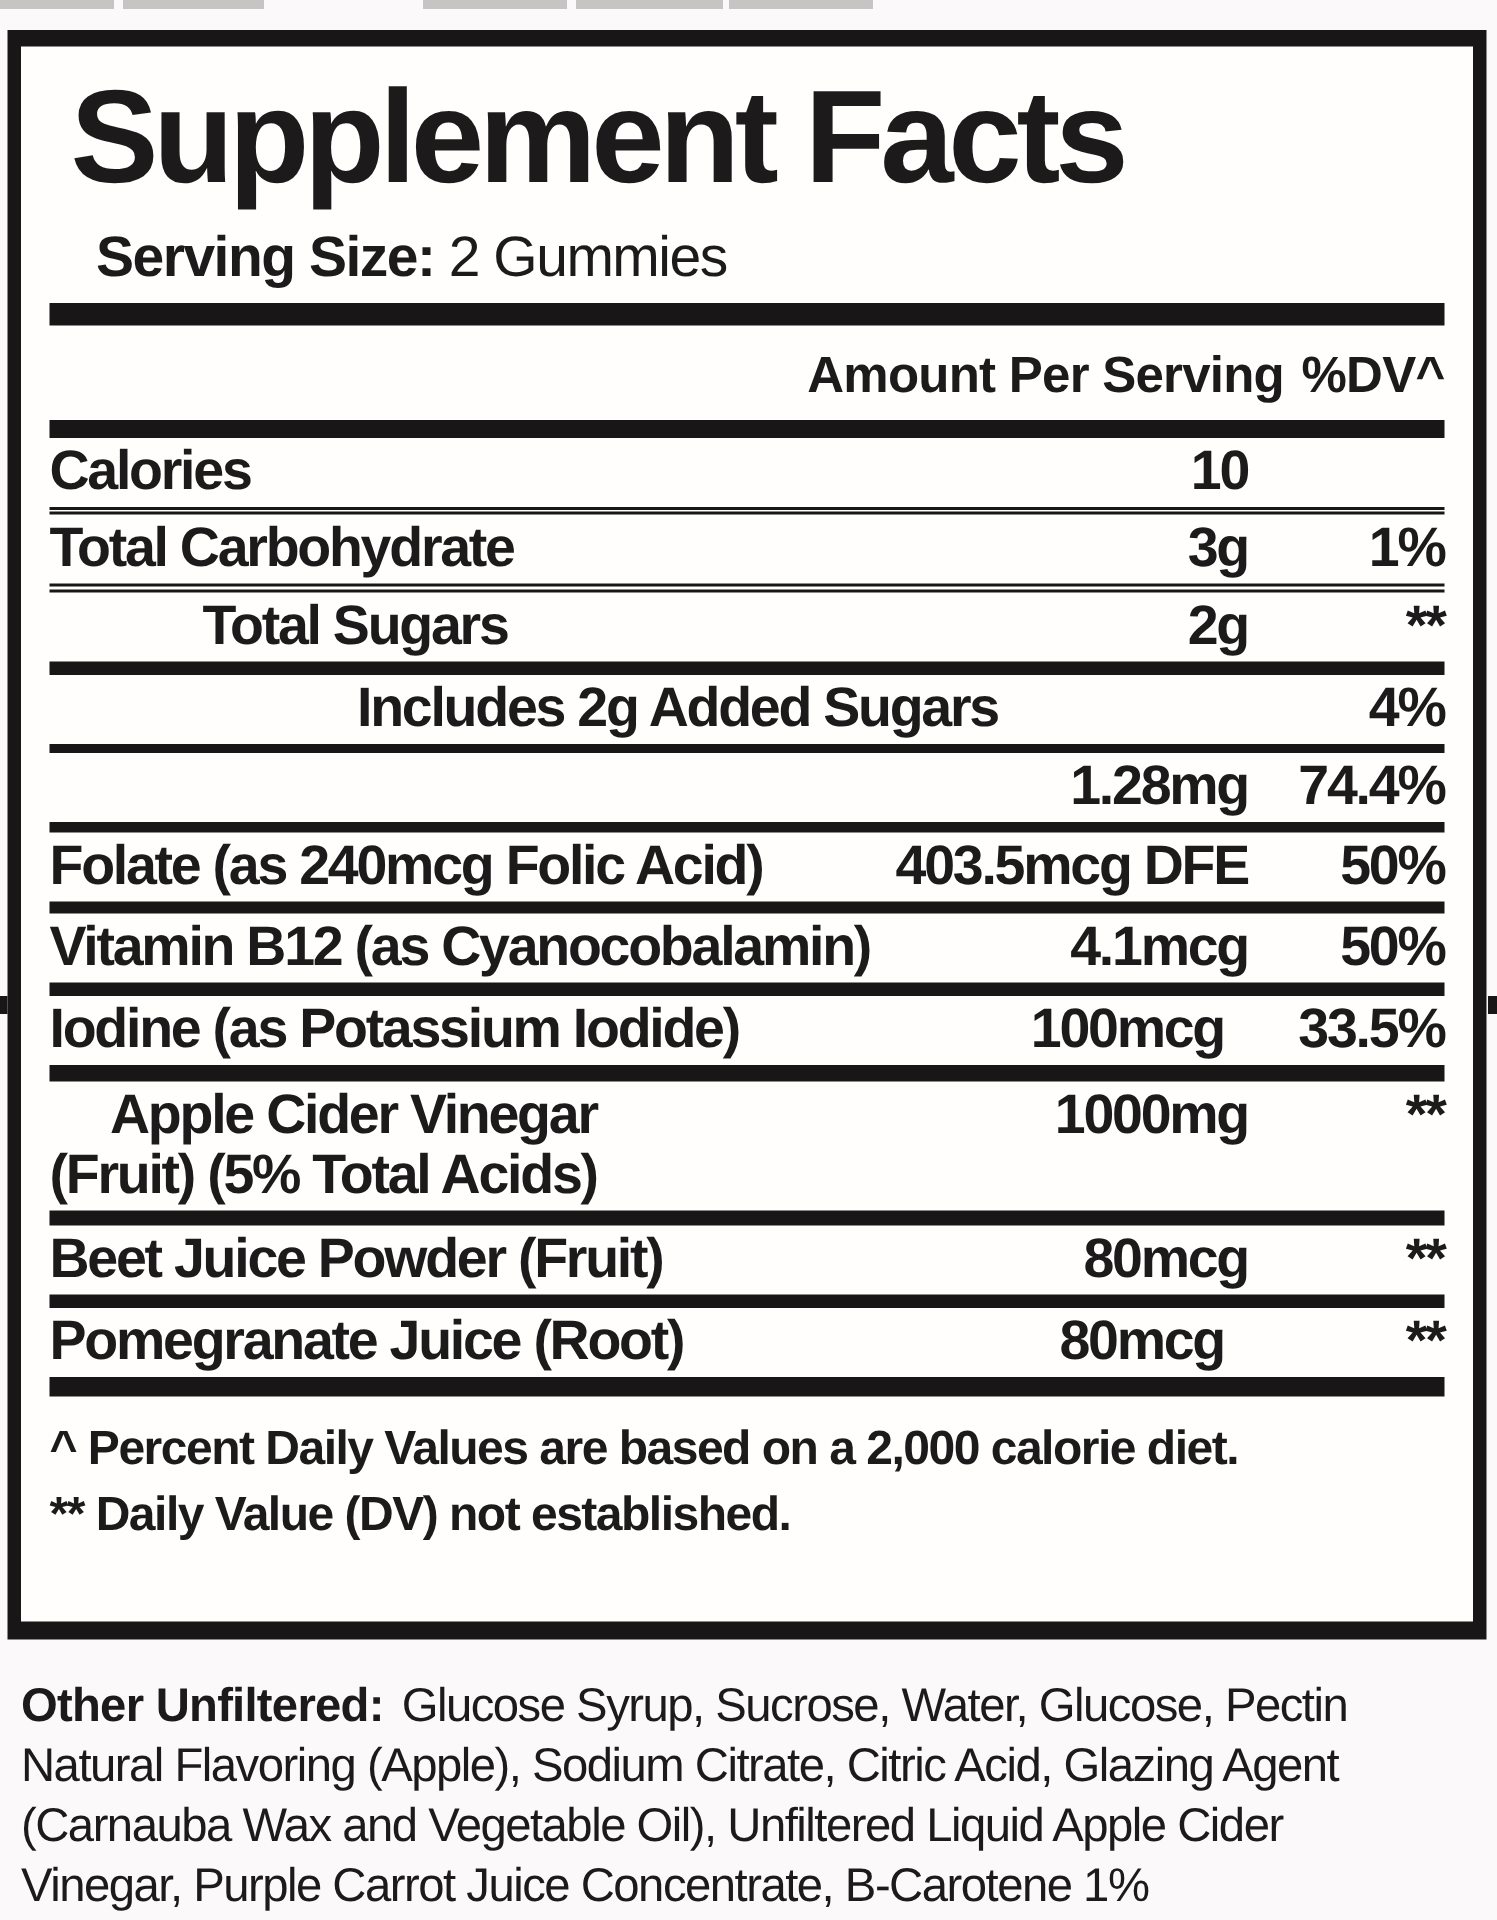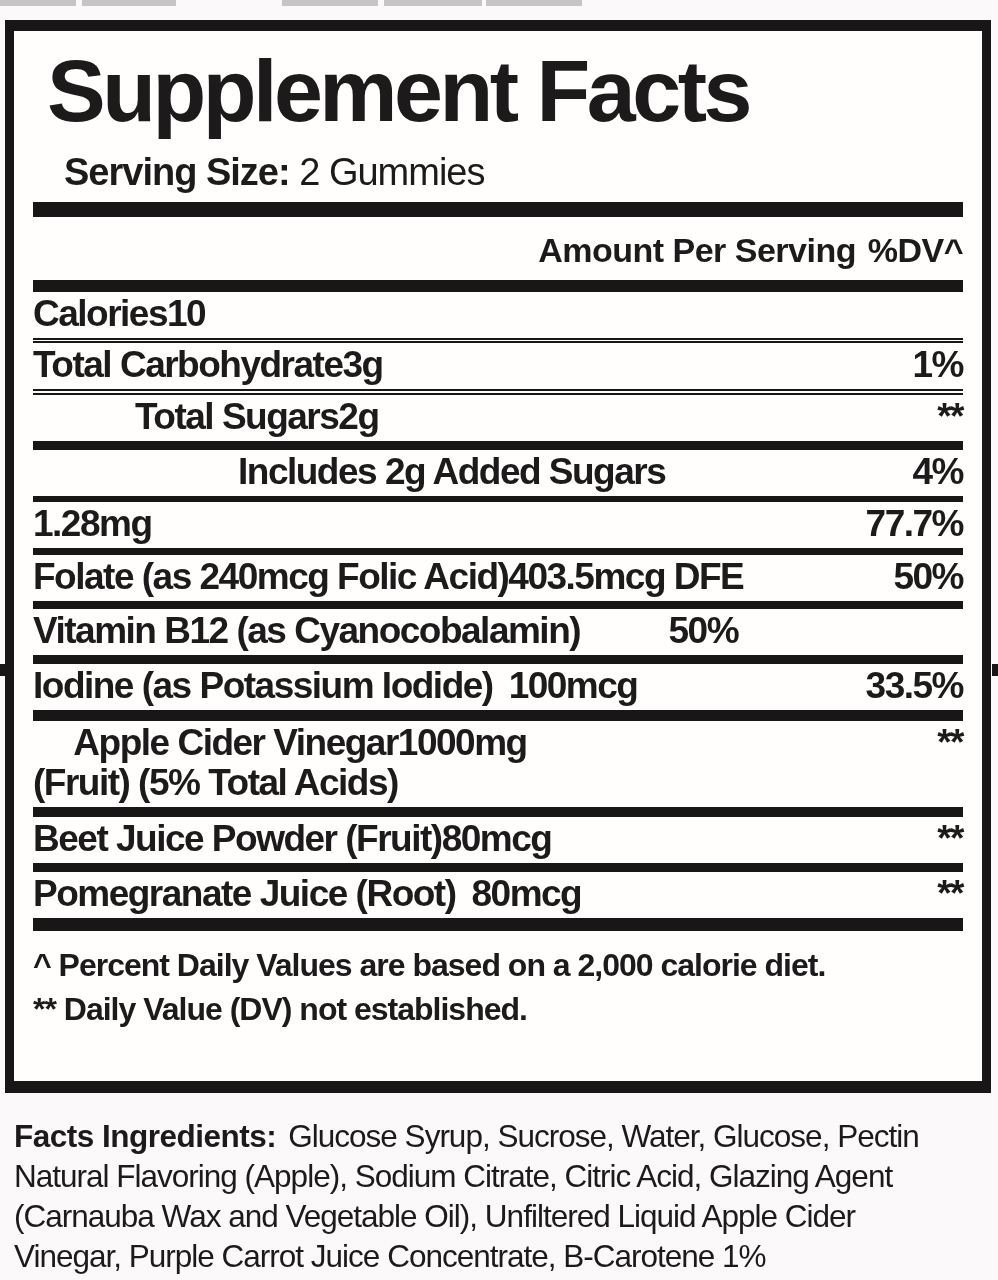--- a/index.html
+++ b/index.html
@@ -77,32 +77,32 @@
   .row {
     display: flex;
     align-items: flex-start;
     padding: 2px 0 4px 0;
     font-size: 37px;
     font-weight: 700;
     letter-spacing: -1.5px;
     line-height: 40px;
   }
   .row .c-name { flex: 0 0 auto; white-space: nowrap; text-align: right; }
-  .row .c-amt  { flex: 1 1 auto; min-width: 0; text-align: left; white-space: nowrap; }
+  .row .c-amt  { flex: 1 1 auto; min-width: 0; text-align: right; white-space: nowrap; }
   .row .c-dv   { flex: 0 0 131px; text-align: right; white-space: nowrap; }
 
   .ind-1 { padding-left: 102px; }
   .ind-2 { padding-left: 205px; }
 
   
   .rd-5  { border-top: 5px double #191617; }
   .rd-6  { border-top: 6px double #191617; }
   .rs-6  { border-top: 6px solid  #191617; }
   .rs-7  { border-top: 7px solid  #191617; }
-  .rs-8  { border-top: 8px solid  #191617; gap: 27px; }
+  .rs-8  { border-top: 8px solid  #191617; }
   .rs-9  { border-top: 9px solid  #191617; gap: 16px; }
   .rs-10 { border-top: 10px solid #191617; }
   .rs-11 { border-top: 11px solid #191617; }
 
   .footnotes {
     padding: 12px 0 0 0;
     font-size: 32px;
     font-weight: 700;
     letter-spacing: -1px;
     line-height: 44px;
@@ -174,31 +174,32 @@
     </div>
 
     <div class="row rs-9">
       <div class="c-name ind-2">Includes 2g Added Sugars</div>
       <div class="c-amt"></div>
       <div class="c-dv">4%</div>
     </div>
 
     <div class="row rs-6">
       <div class="c-amt">1.28mg</div>
-      <div class="c-dv">77.7%</div>
+      <div class="c-dv">74.4%</div>
     </div>
 
     <div class="row rs-7">
       <div class="c-name">Folate (as 240mcg Folic Acid)</div>
       <div class="c-amt">403.5mcg DFE</div>
       <div class="c-dv">50%</div>
     </div>
 
     <div class="row rs-8">
       <div class="c-name">Vitamin B12 (as Cyanocobalamin)</div>
+      <div class="c-amt">4.1mcg</div>
       <div class="c-dv">50%</div>
     </div>
 
     <div class="row rs-9">
       <div class="c-name">Iodine (as Potassium Iodide)</div>
       <div class="c-amt">100mcg</div>
       <div class="c-dv">33.5%</div>
     </div>
 
     <div class="row rs-11">
@@ -227,17 +228,17 @@
   <div class="bar-heavy"></div>
 
   <div class="footnotes">
     <div>^ Percent Daily Values are based on a 2,000 calorie diet.</div>
     <div>** Daily Value (DV) not established.</div>
   </div>
 
 </div>
 
 <div class="other-ingredients">
-  <span class="oi-label">Facts Ingredients:</span><span>Glucose Syrup, Sucrose, Water, Glucose, Pectin</span><br>
+  <span class="oi-label">Other Unfiltered:</span><span>Glucose Syrup, Sucrose, Water, Glucose, Pectin</span><br>
   <span>Natural Flavoring (Apple), Sodium Citrate, Citric Acid, Glazing Agent</span><br>
   <span>(Carnauba Wax and Vegetable Oil), Unfiltered Liquid Apple Cider</span><br>
   <span>Vinegar, Purple Carrot Juice Concentrate, B-Carotene 1%</span>
 </div>
 
 </body></html>

